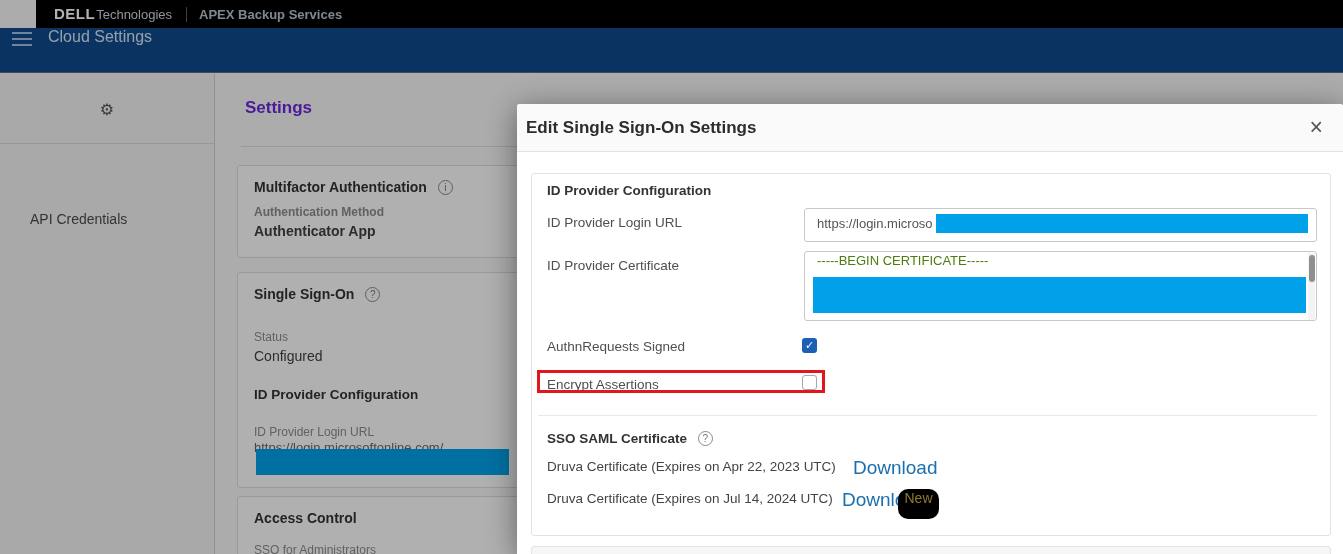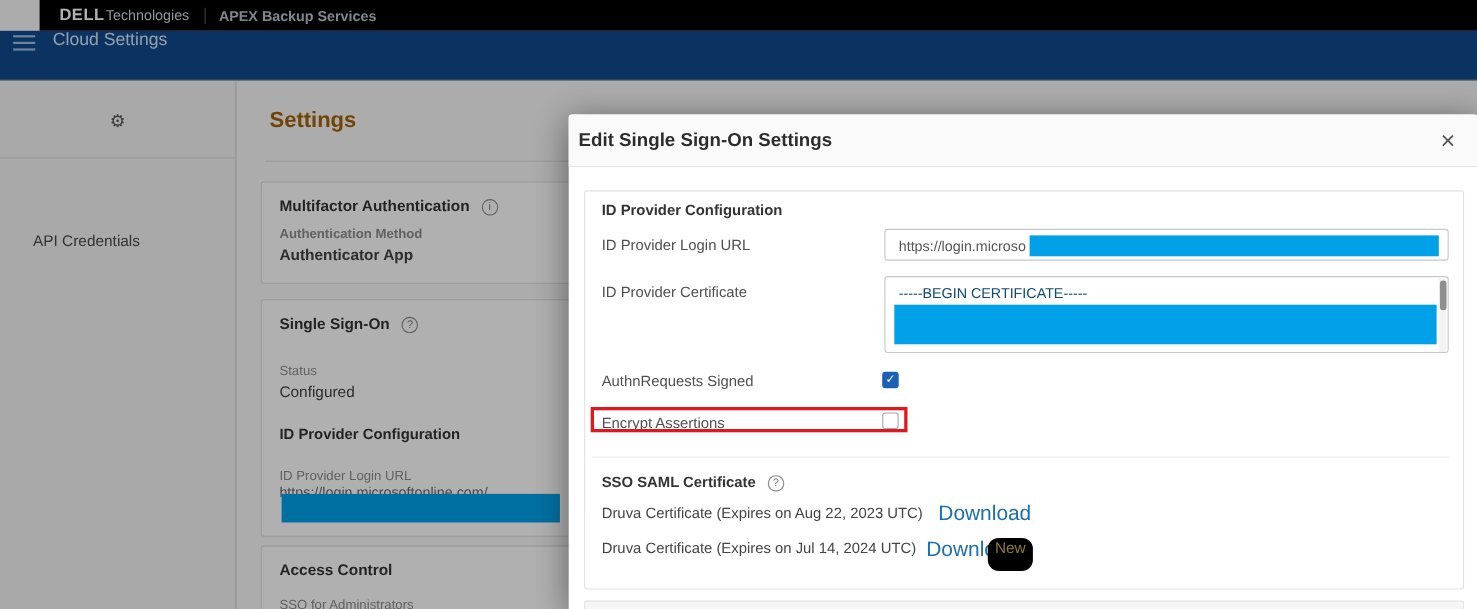--- a/index.html
+++ b/index.html
@@ -27,21 +27,21 @@
              background:#f3f3f3; border-right:1px solid #cfcfcf; }
   .sidebar-gear { position:absolute; left:0; top:26px; width:100%; text-align:center;
                   font-size:16px; color:#555; cursor:pointer; }
   .sidebar-divider { position:absolute; left:0; top:69px; width:100%; height:1px; background:#d8d8d8; }
   .side-item { position:absolute; left:0; width:100%; height:28px; line-height:28px;
                padding-left:30px; font-size:14px; color:#4a4a4a; cursor:pointer; }
   .side-item.active { color:#222; font-weight:600; }
   .side-item.active .active-bar { position:absolute; left:0; top:2px; width:4px; height:24px; background:#f0a11f; }
 
   .main-bg { position:absolute; left:216px; top:74px; width:1127px; height:480px; background:#f7f7f7; }
-  .page-title { position:absolute; left:29px; top:24px; font-size:20px; font-weight:600; color:#a16207; }
+  .page-title { position:absolute; left:29px; top:24px; font-size:17px; font-weight:600; color:#6d28d9; }
   .title-rule { position:absolute; left:25px; top:72px; right:0; height:1px; background:#ddd; }
 
   .bg-card { position:absolute; left:21px; right:0; background:#fdfdfd; border:1px solid #dcdcdc; border-radius:3px; }
   .bg-card .card-title { position:absolute; left:16px; top:13px; font-size:14px; font-weight:700; color:#333; }
   .circle-icon { display:inline-block; width:15px; height:15px; border:1px solid #888; border-radius:50%;
                  font-size:10px; line-height:14px; text-align:center; color:#777; font-weight:400;
                  vertical-align:1px; margin-left:7px; }
   .field-label { font-size:12px; color:#8b8b8b; }
   .field-value { font-size:14px; color:#3f3f3f; margin-top:4px; }
   .bg-subhead { font-size:13.5px; font-weight:700; color:#333; }
@@ -57,27 +57,27 @@
                   border-bottom:1px solid #e2e2e2; border-radius:3px 3px 0 0; }
   .modal-title { position:absolute; left:9px; top:14px; font-size:17px; font-weight:600; color:#2c2c2c; }
   .modal-close { position:absolute; right:20px; top:8px; font-size:23px; color:#555; cursor:pointer;
                  font-weight:300; line-height:30px; }
 
   .modal-card { position:absolute; left:14px; top:69px; width:800px; height:363px;
                 border:1px solid #e2e2e2; border-radius:3px; background:#fff; }
   .mc-heading { position:absolute; left:15px; top:9px; font-size:13.5px; font-weight:700; color:#333; }
   .mc-label { position:absolute; left:15px; font-size:13.5px; color:#4f4f4f; }
 
-  .text-input { position:absolute; left:272px; top:34px; width:513px; height:29px;
+  .text-input { position:absolute; left:272px; top:34px; width:513px; height:34px;
                 border:1px solid #c8c8c8; border-radius:3px; background:#fff; overflow:hidden; }
   .text-input .input-text { position:absolute; left:12px; top:7px; font-size:13px; color:#555; white-space:nowrap; }
 
   .textarea { position:absolute; left:272px; top:77px; width:513px; height:70px;
               border:1px solid #c8c8c8; border-radius:3px; background:#fff; overflow:hidden; }
-  .textarea .cert-line { position:absolute; left:12px; top:7px; font-size:13px; color:#0c4a6e; white-space:nowrap; }
+  .textarea .cert-line { position:absolute; left:12px; top:1px; font-size:13px; color:#4d7c0f; white-space:nowrap; }
   .scroll-track { position:absolute; right:1px; top:1px; width:7px; height:68px; background:#f3f3f3; }
   .scroll-thumb { position:absolute; right:0px; top:2px; width:6px; height:27px; background:#8f8f8f; border-radius:3px; }
 
   .checkbox { position:absolute; left:270px; width:15px; height:15px; border-radius:3px; cursor:pointer; }
   .checkbox.checked { background:#1b60b5; color:#fff; font-size:11px; line-height:15px; text-align:center; }
   .checkbox.unchecked { background:#fff; border:1px solid #a8a8a8; }
 
   .red-callout { position:absolute; left:5px; top:196px; width:288px; height:23px;
                  border:3px solid #e2171e; pointer-events:none; }
 
@@ -192,21 +192,21 @@
       <div class="red-callout"></div>
 
       <div class="mc-divider"></div>
 
       <div class="saml-heading">
         <span>SSO SAML Certificate</span>
         <span class="circle-icon">?</span>
       </div>
 
       <div>
-        <div class="saml-text" style="top:285px;">Druva Certificate (Expires on Aug 22, 2023 UTC)</div>
+        <div class="saml-text" style="top:285px;">Druva Certificate (Expires on Apr 22, 2023 UTC)</div>
         <div class="download-link" style="left:321px; top:283px;">Download</div>
       </div>
 
       <div>
         <div class="saml-text" style="top:317px;text-align:right;">Druva Certificate (Expires on Jul 14, 2024 UTC)</div>
         <div class="download-link" style="left:310px; top:315px;">Download</div>
         <div class="new-badge" style="top:315px;">New</div>
       </div>
     </div>
 

